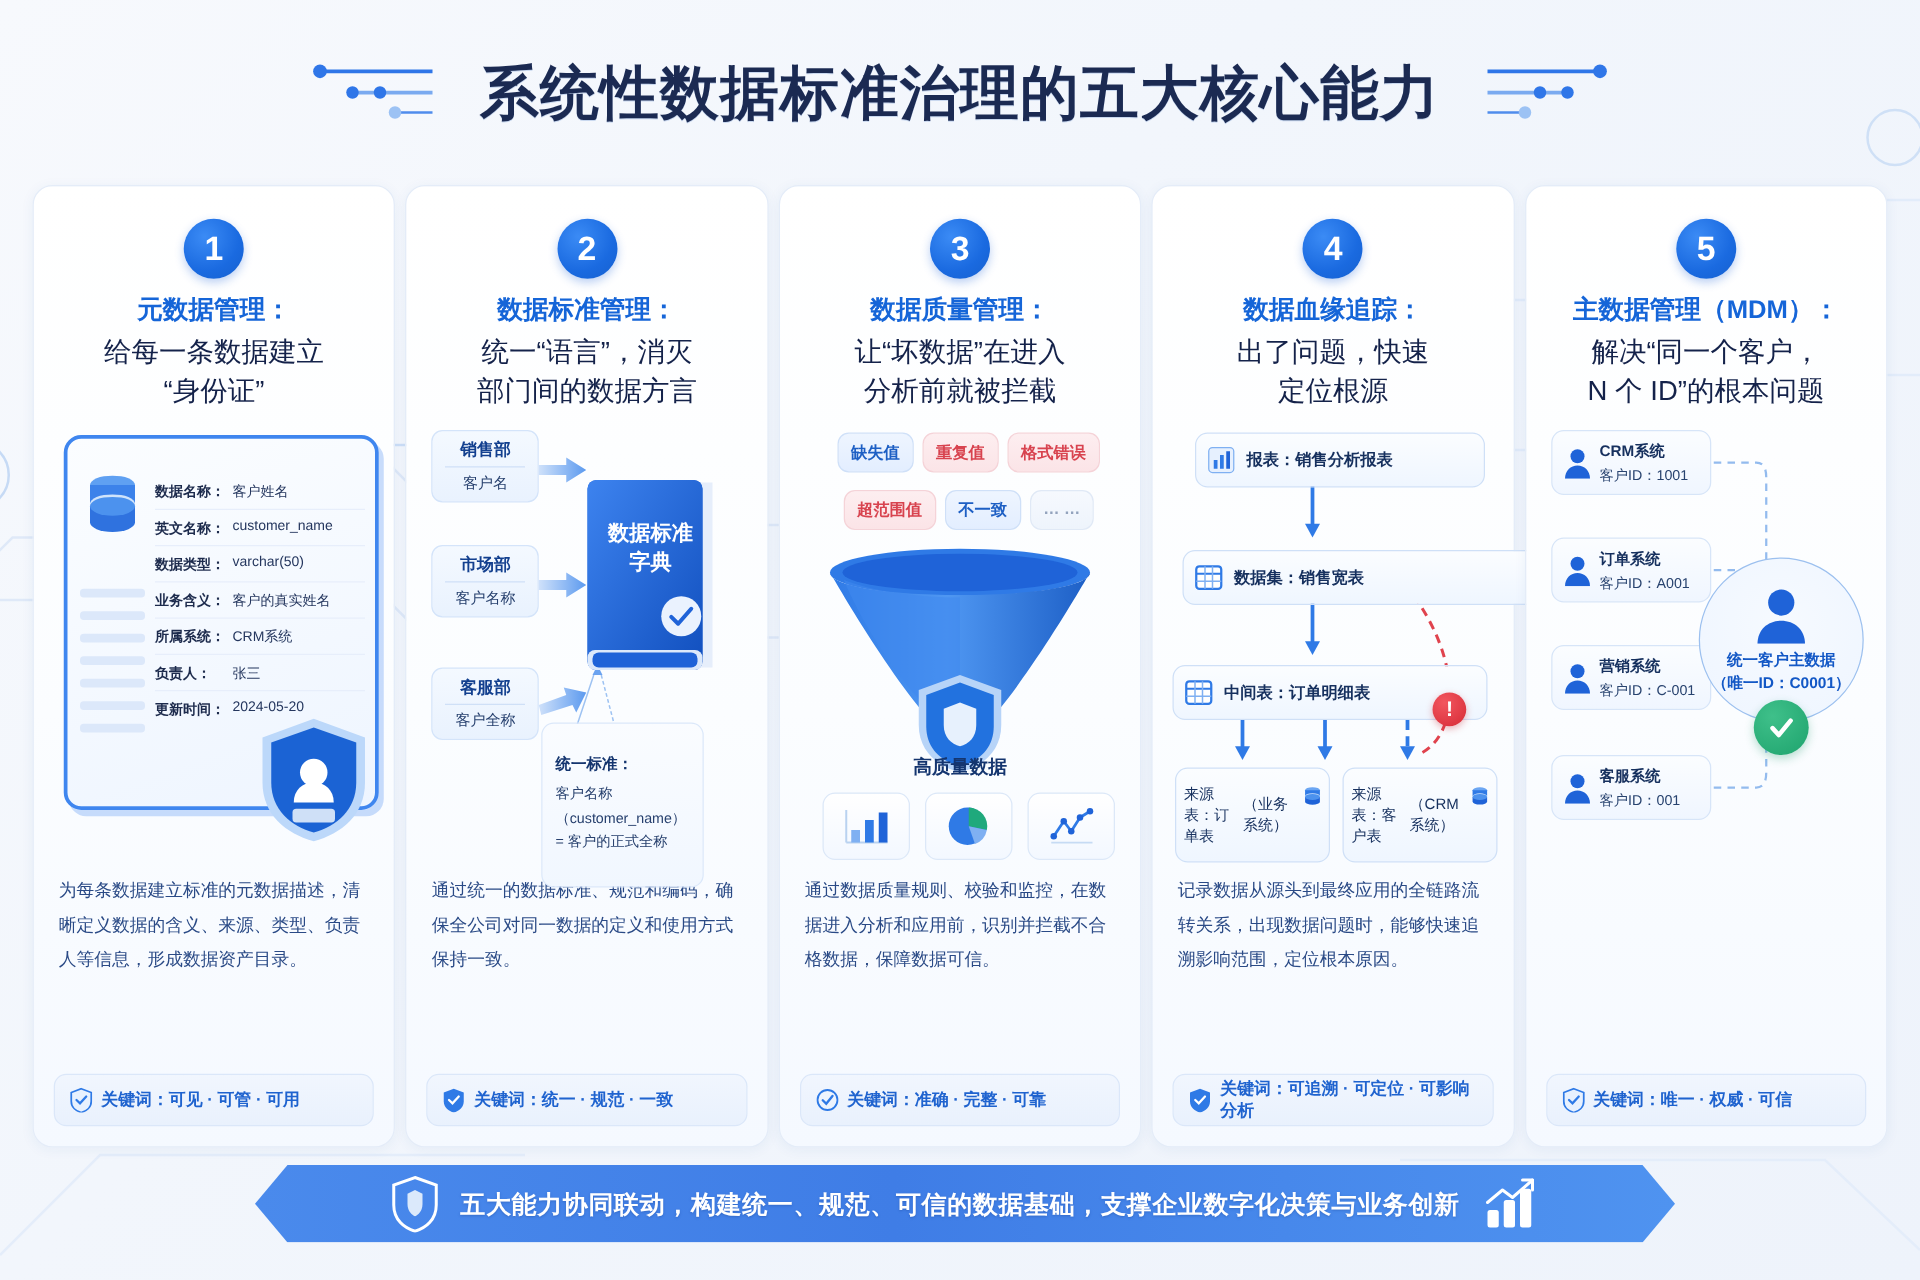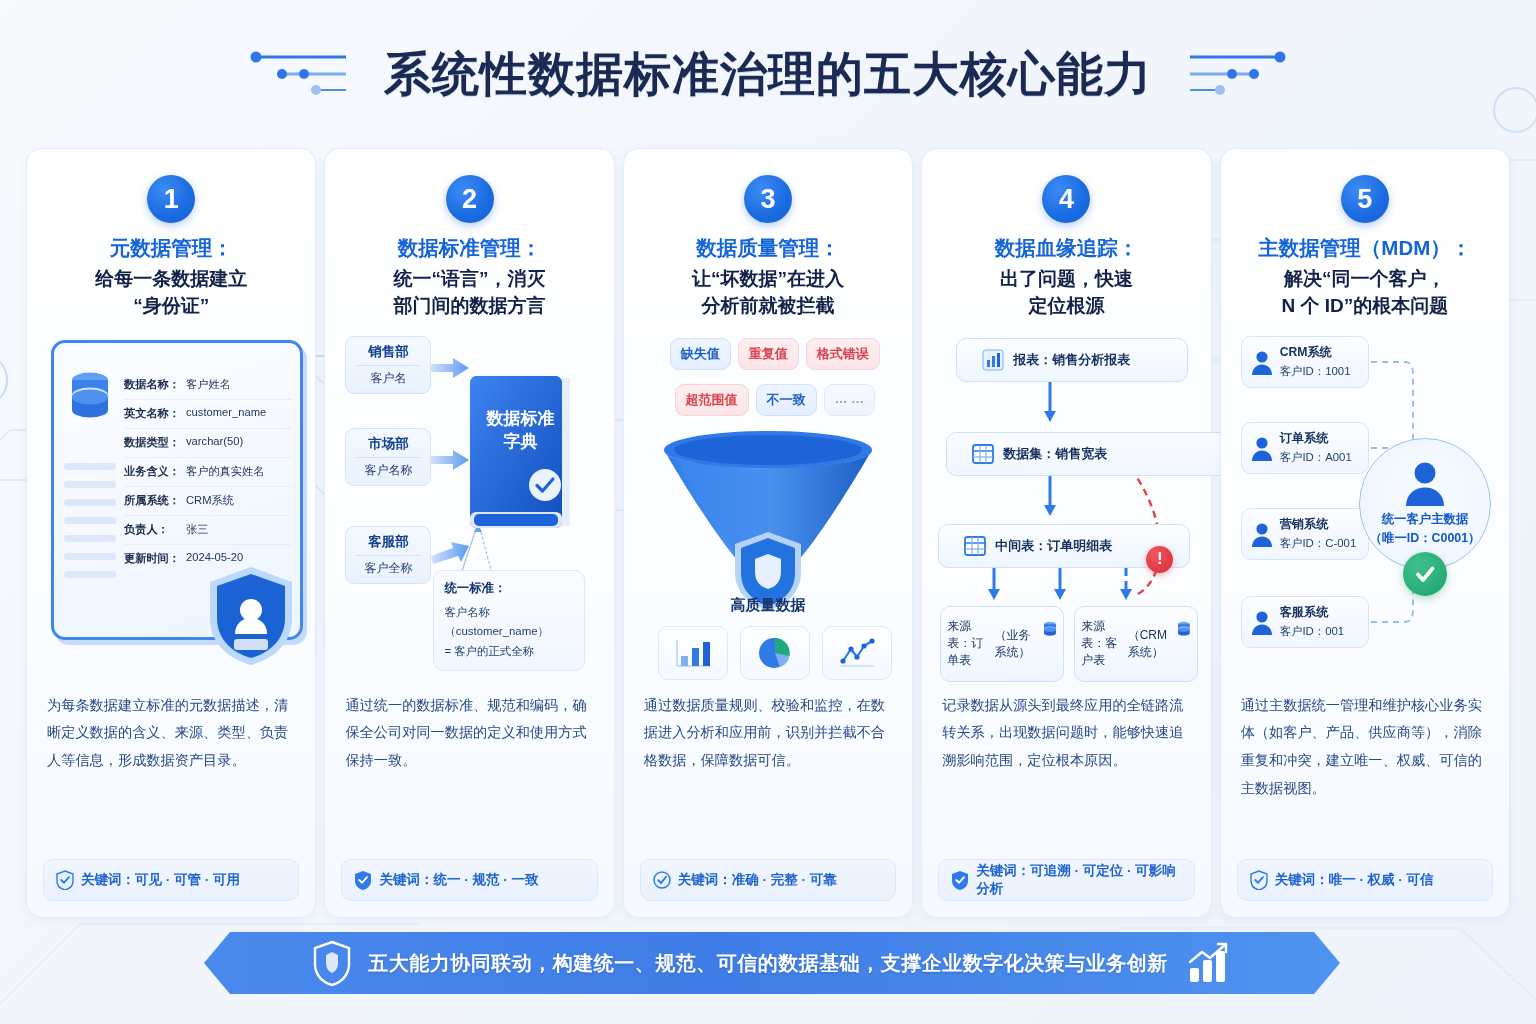--- a/index.html
+++ b/index.html
@@ -51,21 +51,21 @@
     margin: 0 auto 12px auto;
     box-shadow: 0 3px 8px rgba(25,95,215,.3);
   }
   .card-title {
     text-align: center; color: #1565d8;
     font-size: 20.5px; font-weight: bold; line-height: 1.3;
     margin-bottom: 4px;
   }
   .card-sub {
     text-align: center; color: #14224a;
-    font-size: 19px; font-weight: bold; line-height: 1.42;
+    font-size: 22px; font-weight: normal; line-height: 1.42;
   }
 
   .visual {
     position: relative; margin-top: 14px;
     height: 352px; width: 100%;
   }
 
   .desc {
     color: #2a4a86; font-size: 14.2px; line-height: 1.95;
     margin-top: 6px; padding: 0 4px;
@@ -104,23 +104,23 @@
     border: 1px solid #d4e4fa; border-radius: 9px;
     display: flex; flex-direction: column; align-items: center; justify-content: center;
   }
   .dept b { font-size: 13.5px; color: #13408f; }
   .dept hr { width: 64px; border: none; border-top: 1px solid #cfe0f7; margin: 4px 0; }
   .dept span { font-size: 12px; color: #27406e; }
   .book {
     position: absolute; left: 123px; top: 38px; width: 112px; height: 160px;
   }
   .std-note {
-    position: absolute; left: 92px; top: 236px; width: 152px;
+    position: absolute; left: 92px; top: 236px; width: 130px;
     background: linear-gradient(180deg,#fafcff,#f1f7ff);
-    border: 1px solid #dbe8fa; border-radius: 10px; padding: 9px 10px;
+    border: 1px solid #dbe8fa; border-radius: 10px; padding: 24px 10px;
   }
   .std-note b { display: block; font-size: 12.4px; color: #14356f; margin-bottom: 6px; }
   .std-note p { font-size: 11.4px; color: #27406e; line-height: 1.72; }
 
   
   .tagrow { position: absolute; left: 4px; width: 262px; display: flex; gap: 7px; justify-content: center; }
   .tag {
     border-radius: 9px; padding: 6px 10px; font-size: 13px; font-weight: bold;
     border: 1px solid transparent; white-space: nowrap;
   }
@@ -134,21 +134,21 @@
     width: 70px; height: 54px; border-radius: 10px;
     background: linear-gradient(180deg,#ffffff,#f3f8ff);
     border: 1px solid #dce8f8; display: flex; align-items: center; justify-content: center;
   }
 
   
   .node {
     position: absolute;
     background: linear-gradient(180deg,#fbfdff,#eff6ff);
     border: 1px solid #cfe0f7; border-radius: 10px;
-    display: flex; align-items: center; gap: 8px; padding: 0 24px;
+    display: flex; align-items: center; gap: 8px; padding: 0 8px;
     font-size: 13px; color: #16305e; font-weight: bold;
   }
   .node.src { flex-direction: row; justify-content: center; gap: 2px; padding: 8px 6px; font-weight: normal; }
   .node.src .l { font-size: 12px; color: #16305e; }
   .err-dot {
     position: absolute; width: 27px; height: 27px; border-radius: 50%;
     background: radial-gradient(circle at 35% 30%, #f2565f, #d62a36);
     color: #fff; font-weight: bold; font-size: 17px;
     display: flex; align-items: center; justify-content: center;
     box-shadow: 0 2px 6px rgba(200,40,50,.35);
@@ -652,21 +652,20 @@
         <div class="hub-t">（唯一ID：C0001）</div>
       </div>
 
       <div class="check-ok">
         <svg width="26" height="26" viewBox="0 0 26 26">
           <path d="M6 13.5 L11 19 L20.5 7.5" fill="none" stroke="#ffffff" stroke-width="3.6" stroke-linecap="round" stroke-linejoin="round"></path>
         </svg>
       </div>
     </div>
 
-    <div class="desc">通过主数据统一管理和维护核心业务实体（如客户、产品、供应商等），消除重复和冲突，建立唯一、权威、可信的主数据视图。</div>
     <div class="keyword">
       <svg class="shield" width="18" height="20" viewBox="0 0 18 20">
         <path d="M9 1 L17 4 v7c0 5-4 8-8 9 -4-1-8-4-8-9 V4z" fill="#e8f1fe" stroke="#2f7ae6" stroke-width="1.4"></path>
         <path d="M5.2 10 L8 12.7 L13 7.2" fill="none" stroke="#2f7ae6" stroke-width="1.8" stroke-linecap="round"></path>
       </svg>
       <span>关键词：唯一 · 权威 · 可信</span>
     </div>
   </div>
 
 </div>

